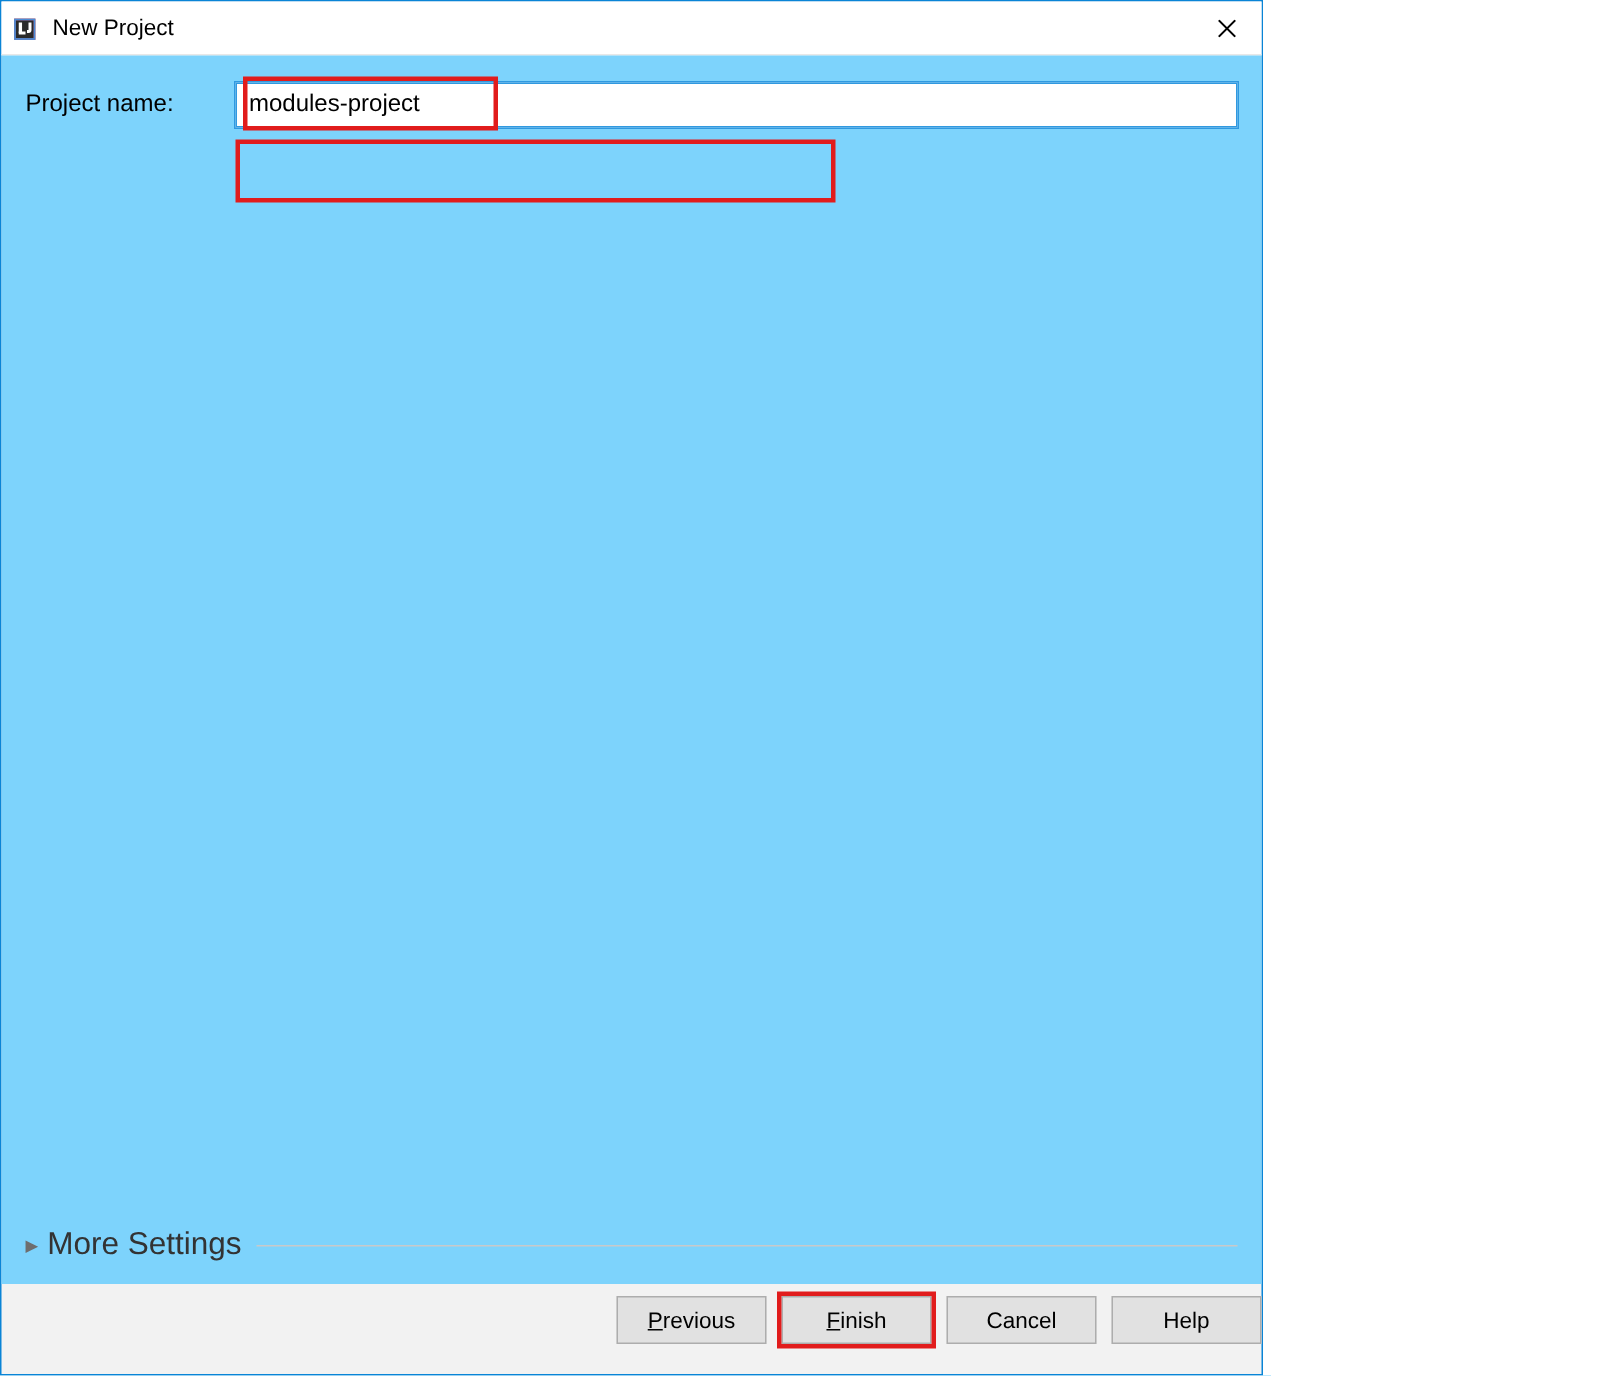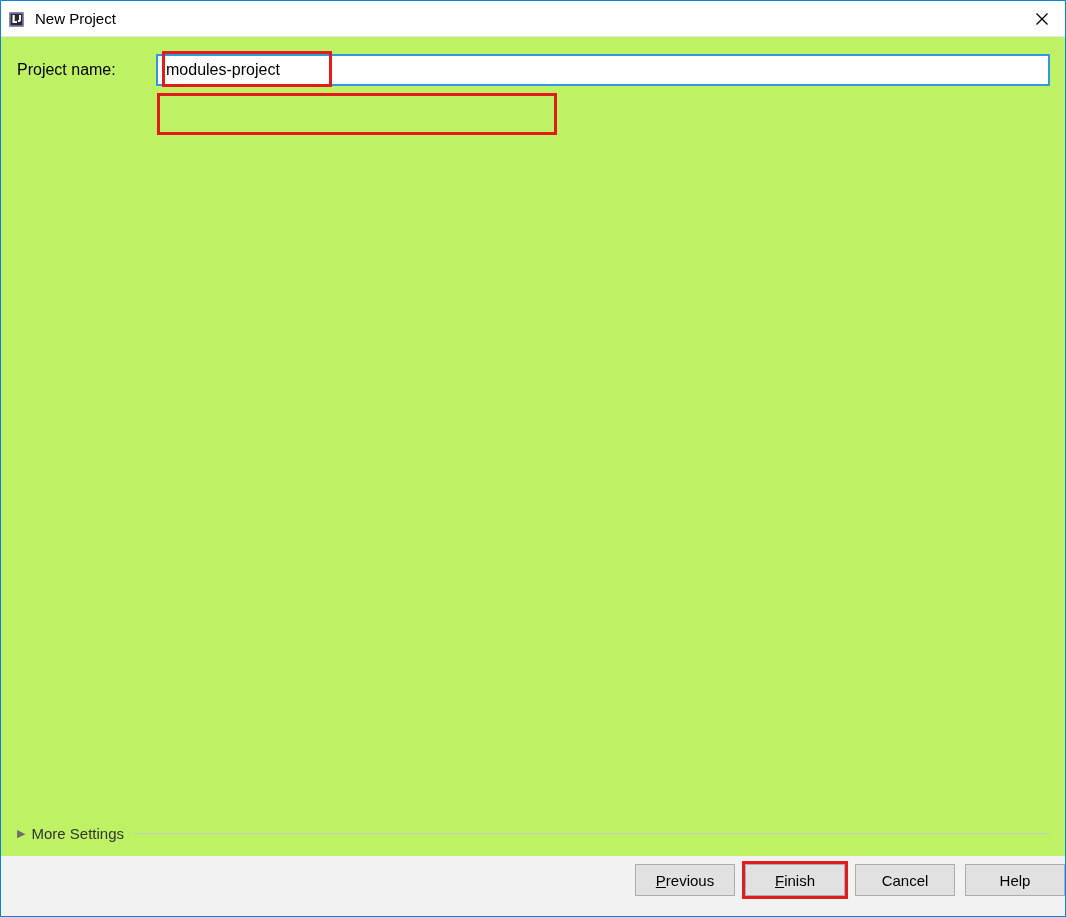--- a/index.html
+++ b/index.html
@@ -10,21 +10,21 @@
     body {
       font-family: "Segoe UI", Tahoma, sans-serif;
       font-size: 15px;
       color: #000;
       background: #fff;
       width: 1066px;
       height: 917px;
       overflow: hidden;
     }
     .window {
-      width: 1066px;
+      width: 842px;
       height: 917px;
       border: 1px solid #0a84d6;
       background: #f2f2f2;
       display: flex;
       flex-direction: column;
     }
     .titlebar {
       height: 36px;
       background: #fff;
       display: flex;
@@ -50,21 +50,21 @@
     .titlebar-close {
       width: 46px;
       height: 36px;
       display: flex;
       align-items: center;
       justify-content: center;
       cursor: pointer;
     }
     .content {
       flex: 1;
-      background: #bef264;
+      background: #7dd3fc;
       padding: 18px 16px 0 16px;
       display: flex;
       flex-direction: column;
     }
     .form-row {
       display: flex;
       align-items: center;
       margin-bottom: 14px;
     }
     .form-label {
@@ -121,21 +121,21 @@
       display: flex;
       align-items: center;
       gap: 6px;
       cursor: pointer;
     }
     .triangle-icon {
       color: #6e6e6e;
       font-size: 11px;
     }
     .more-settings-label {
-      font-size: 15px;
+      font-size: 21px;
       color: #333;
     }
     .more-settings-line {
       flex: 1;
       height: 1px;
       background: #c9c9c9;
       margin-left: 10px;
     }
     .button-bar {
       height: 60px;

